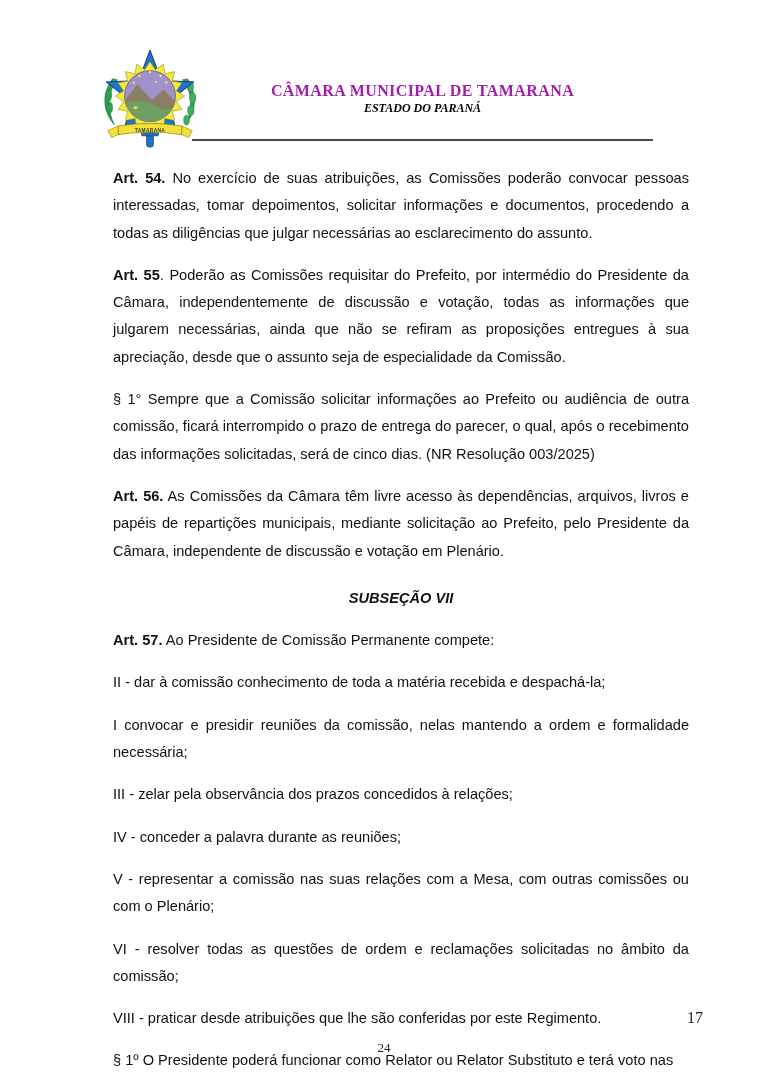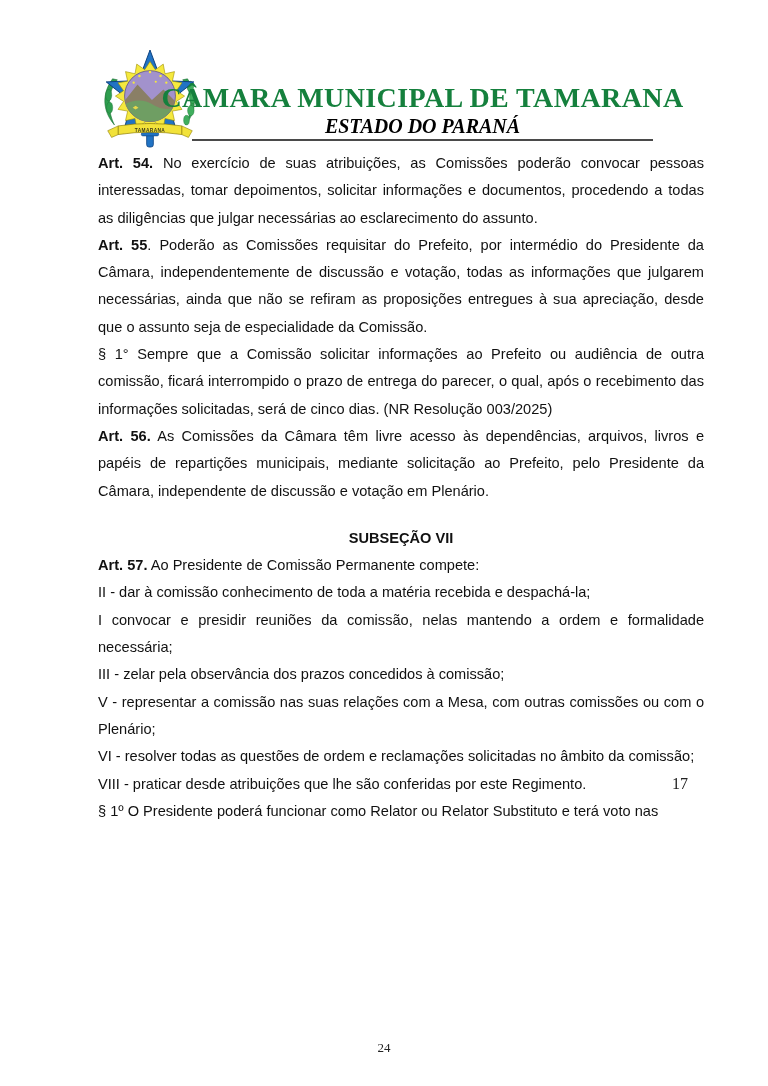--- a/index.html
+++ b/index.html
@@ -6,37 +6,37 @@
   body{
     width:768px;height:1086px;background:#ffffff;position:relative;overflow:hidden;
     font-family:"Liberation Sans", sans-serif;color:#1b1b1b;
     -webkit-font-smoothing:antialiased;
   }
   .page{position:absolute;inset:0;background:#fff;}
   
   .logo{position:absolute;left:95px;top:50px;width:110px;height:98px;}
   .head-text{position:absolute;left:135px;top:82px;width:575px;text-align:center;}
   .title{
-    font-family:"Liberation Serif", serif;font-weight:bold;font-size:28px;
-    letter-spacing:.4px;color:#15803d;white-space:nowrap;
+    font-family:"Liberation Serif", serif;font-weight:bold;font-size:16px;
+    letter-spacing:.4px;color:#a21caf;white-space:nowrap;
   }
   .subtitle{
     font-family:"Liberation Serif", serif;font-weight:bold;font-style:italic;
-    font-size:20px;margin-top:1px;color:#000;
+    font-size:12px;margin-top:1px;color:#000;
   }
   .rule{position:absolute;left:192px;top:139px;width:461px;height:0;
     border-top:2px solid #4a4a4a;}
   
   .body-text{
     position:absolute;left:98px;top:150px;width:606px;
     font-size:14.6px;line-height:27.3px;text-align:justify;color:#111;
   }
-  .para{margin:0;}
+  .para{margin:15px;}
   .para .lead{font-weight:bold;}
-  .heading{margin:0;text-align:center;font-weight:bold;font-size:14.6px;line-height:27.3px;}
+  .heading{margin:0;text-align:center;font-weight:bold;font-size:14.6px;line-height:27.3px;font-style:italic;}
   .heading.first{margin-top:20px;}
   .fn-host{position:relative;}
   .fn{
     position:absolute;left:574px;top:7px;
     font-family:"Liberation Serif", serif;font-size:16px;line-height:12px;color:#222;
   }
   .pagenum{
     position:absolute;left:0;right:0;top:1008px;text-align:center;
     font-family:"Liberation Serif", serif;font-size:13px;color:#222;margin-top:32px;
   }
@@ -106,21 +106,22 @@
     <p class="para"><span class="lead">Art. 54.</span><span> No exercício de suas atribuições, as Comissões poderão convocar pessoas interessadas, tomar depoimentos, solicitar informações e documentos, procedendo a todas as diligências que julgar necessárias ao esclarecimento do assunto.</span></p>
     <p class="para"><span class="lead">Art. 55</span><span>. Poderão as Comissões requisitar do Prefeito, por intermédio do Presidente da Câmara, independentemente de discussão e votação, todas as informações que julgarem necessárias, ainda que não se refiram as proposições entregues à sua apreciação, desde que o assunto seja de especialidade da Comissão.</span></p>
     <p class="para"><span>§ 1° Sempre que a Comissão solicitar informações ao Prefeito ou audiência de outra comissão, ficará interrompido o prazo de entrega do parecer, o qual, após o recebimento das informações solicitadas, será de cinco dias. (NR Resolução 003/2025)</span></p>
     <p class="para"><span class="lead">Art. 56.</span><span> As Comissões da Câmara têm livre acesso às dependências, arquivos, livros e papéis de repartições municipais, mediante solicitação ao Prefeito, pelo Presidente da Câmara, independente de discussão e votação em Plenário.</span></p>
 
     <p class="heading first">SUBSEÇÃO VII</p>
 
     <p class="para"><span class="lead">Art. 57.</span><span> Ao Presidente de Comissão Permanente compete:</span></p>
     <p class="para"><span>II - dar à comissão conhecimento de toda a matéria recebida e despachá-la;</span></p>
     <p class="para"><span>I convocar e presidir reuniões da comissão, nelas mantendo a ordem e formalidade necessária;</span></p>
-    <p class="para"><span>III - zelar pela observância dos prazos concedidos à comissão;</span></p>
+    <p class="para"><span>III - zelar pela observância dos prazos concedidos à relações;</span></p>
+    <p class="para"><span>IV - conceder a palavra durante as reuniões;</span></p>
     <p class="para"><span>V - representar a comissão nas suas relações com a Mesa, com outras comissões ou com o Plenário;</span></p>
     <p class="para"><span>VI - resolver todas as questões de ordem e reclamações solicitadas no âmbito da comissão;</span></p>
     <p class="para fn-host"><span>VIII - praticar desde atribuições que lhe são conferidas por este Regimento.</span><span class="fn">17</span></p>
     <p class="para"><span>§ 1º O Presidente poderá funcionar como Relator ou Relator Substituto e terá voto nas</span></p>
   </div>
 
   <div class="pagenum">24</div>
 </div>
 
 </body></html>

